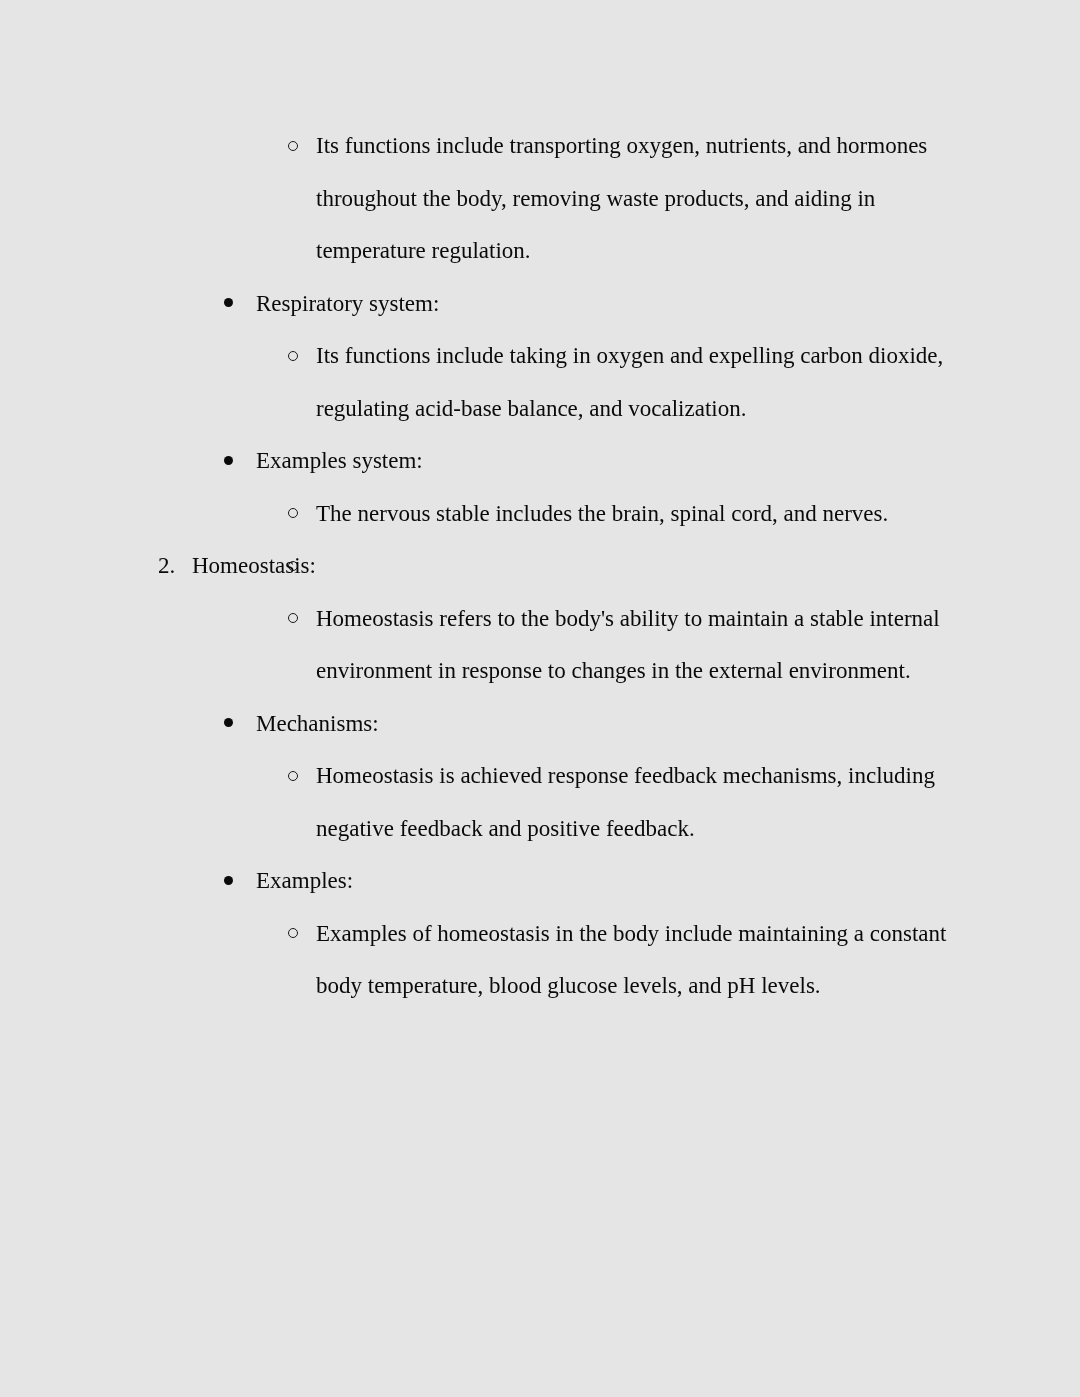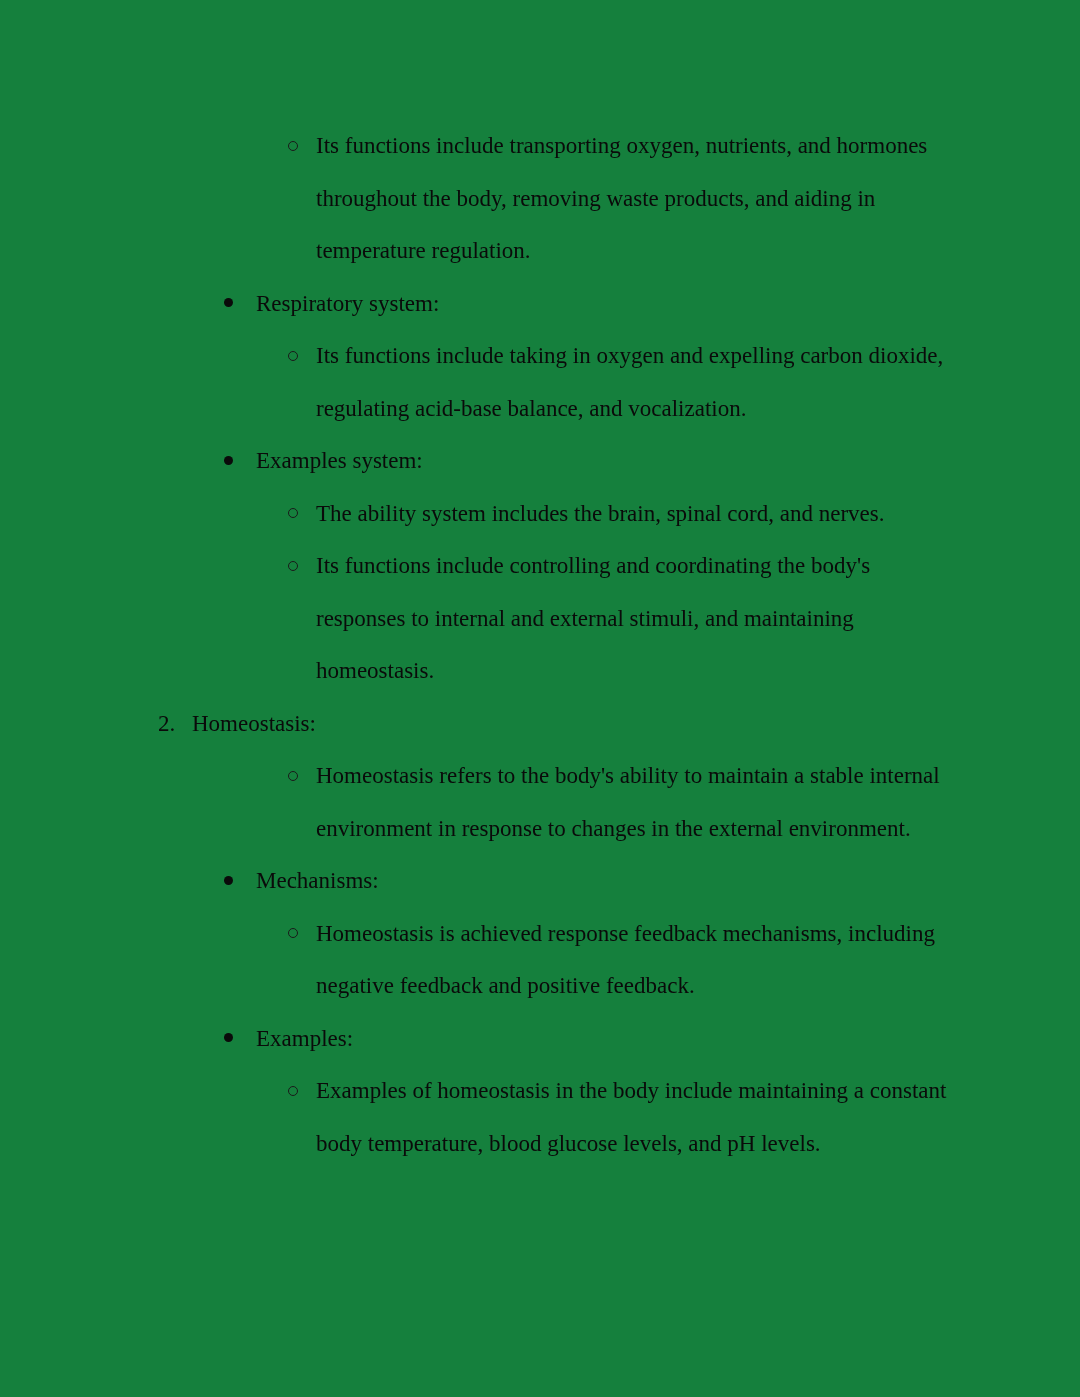--- a/index.html
+++ b/index.html
@@ -11,21 +11,21 @@
 
   body {
     font-family: "Liberation Serif", "DejaVu Serif", serif;
     color: #0a0a0a;
   }
 
   .page {
     position: relative;
     width: 1080px;
     height: 1397px;
-    background: #15803d;
+    background: #e5e5e5;
     overflow: hidden;
     box-sizing: border-box;
   }
 
   .doc-body {
     position: absolute;
     left: 0;
     top: 0;
     width: 1080px;
   }
@@ -128,25 +128,24 @@
       <div class="item lvl-circle">
         <span class="marker"><span class="circle-glyph"></span></span>
         <span class="txt">Its functions include taking in oxygen and expelling carbon dioxide, regulating acid-base balance, and vocalization.</span>
       </div>
       <div class="item lvl-disc">
         <span class="marker"><span class="disc-glyph"></span></span>
         <span class="txt">Examples system:</span>
       </div>
       <div class="item lvl-circle">
         <span class="marker"><span class="circle-glyph"></span></span>
-        <span class="txt">The ability system includes the brain, spinal cord, and nerves.</span>
+        <span class="txt">The nervous stable includes the brain, spinal cord, and nerves.</span>
       </div>
       <div class="item lvl-circle">
         <span class="marker"><span class="circle-glyph"></span></span>
-        <span class="txt">Its functions include controlling and coordinating the body's responses to internal and external stimuli, and maintaining homeostasis.</span>
       </div>
       <div class="item lvl-num">
         <span class="marker">2.</span>
         <span class="txt">Homeostasis:</span>
       </div>
       <div class="item lvl-circle">
         <span class="marker"><span class="circle-glyph"></span></span>
         <span class="txt">Homeostasis refers to the body's ability to maintain a stable internal environment in response to changes in the external environment.</span>
       </div>
       <div class="item lvl-disc">

